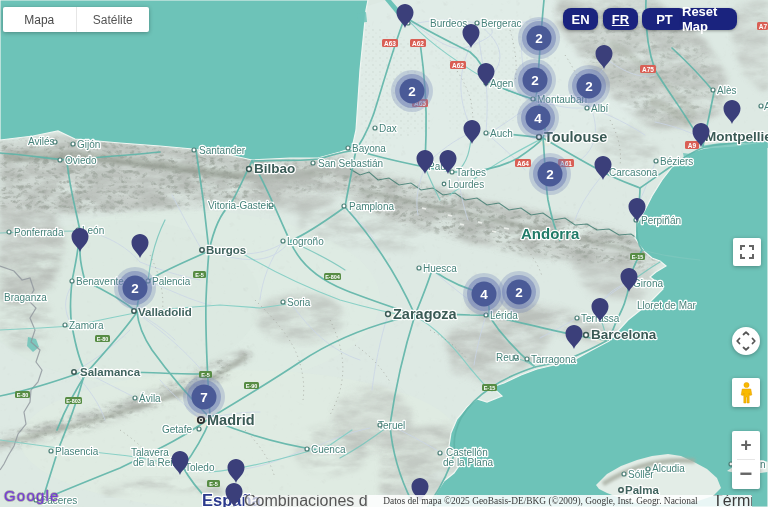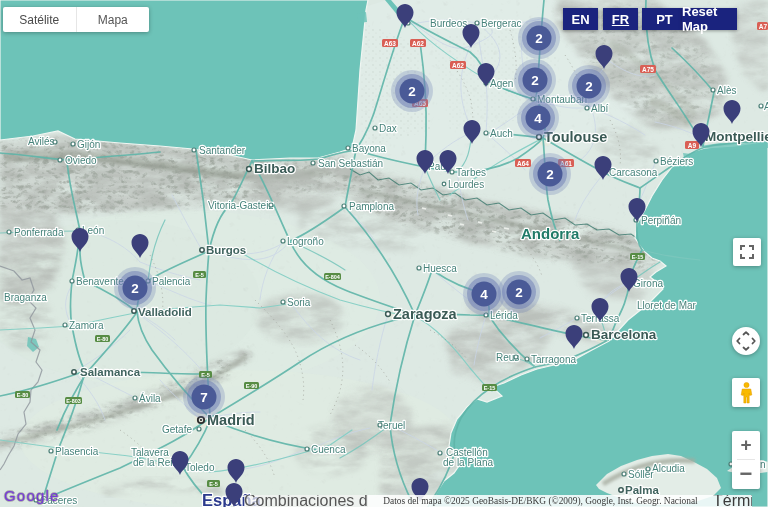--- a/index.html
+++ b/index.html
@@ -3,21 +3,21 @@
 <meta charset="utf-8">
 <title>Map</title>
 <style>
 html,body{margin:0;padding:0;background:#fff;}
 #map{position:relative;width:768px;height:507px;overflow:hidden;font-family:"Liberation Sans",sans-serif;background:#dde9e3;}
 #map svg.base{position:absolute;left:0;top:0;}
 .ctl{position:absolute;background:#fff;box-shadow:0 1px 4px rgba(0,0,0,.3);}
 #maptype{left:3px;top:7px;width:146px;height:25px;border-radius:2px;display:flex;}
 #maptype div{flex:1;display:flex;align-items:center;justify-content:center;font-size:12px;color:#555;}
 #maptype div:first-child{border-right:1px solid #e6e6e6;color:#4a4a4a;}
-.pill{position:absolute;top:8px;height:22px;background:#1a237e;border-radius:0;color:#fff;font-family:"Liberation Sans",sans-serif;font-weight:bold;font-size:13px;display:flex;align-items:center;justify-content:center;box-shadow:0 1px 3px rgba(0,0,0,.35);}
+.pill{position:absolute;top:8px;height:22px;background:#1a237e;border-radius:8px;color:#fff;font-family:"Liberation Sans",sans-serif;font-weight:bold;font-size:13px;display:flex;align-items:center;justify-content:center;box-shadow:0 1px 3px rgba(0,0,0,.35);}
 #fs{left:733px;top:238px;width:28px;height:28px;border-radius:2px;display:flex;align-items:center;justify-content:center;}
 #pan{left:732px;top:327px;width:28px;height:28px;border-radius:50%;display:flex;align-items:center;justify-content:center;}
 #peg{left:732px;top:378px;width:28px;height:29px;border-radius:2px;display:flex;align-items:center;justify-content:center;}
 #zoomc{left:732px;top:431px;width:28px;height:58px;border-radius:2px;}
 #zoomc .zb{height:28px;display:flex;align-items:center;justify-content:center;color:#666;font-size:19px;font-weight:bold;}
 #zoomc .sep{height:1px;background:#e6e6e6;margin:0 5px;}
 #glogo{position:absolute;left:4px;top:487px;color:#6d28d9;font-size:15px;font-weight:normal;letter-spacing:1.2px;text-shadow:-1px 0 0 rgba(130,130,130,.55),1px 0 0 rgba(130,130,130,.55),0 -1px 0 rgba(130,130,130,.55),0 1px 0 rgba(130,130,130,.55);opacity:.9;}
 .attr{position:absolute;top:495px;height:12px;font-size:16px;line-height:12px;color:#3a3a3a;white-space:nowrap;overflow:hidden;}
 #kbd{left:244px;width:124px;background:rgba(245,245,245,.7);color:#565656;padding:0;}
 #mdata{left:368px;width:345px;background:rgba(255,255,255,.85);text-align:center;font-size:9.4px;font-family:Liberation Serif, serif;}
@@ -549,22 +549,22 @@
  <use href="#clu" x="204" y="397"></use>
         <text x="204" y="401.8">7</text>
  <use href="#clu" x="484" y="294"></use>
         <text x="484" y="298.8">4</text>
  <use href="#clu" x="519" y="292"></use>
         <text x="519" y="296.8">2</text>
 </g>
 </svg>
 
 <div id="maptype" class="ctl">
+      <div>Mapa</div>
       <div>Satélite</div>
-      <div>Mapa</div>
     </div>
 <div class="pill" style="left:563px;width:35px;">EN</div>
 <div class="pill" style="left:603px;width:35px;text-decoration:underline;">FR</div>
 <div class="pill" style="left:642px;width:45px;">PT</div>
 <div class="pill" style="left:682px;width:55px;">Reset Map</div>
 <div id="fs" class="ctl">
       <svg width="14" height="14" viewBox="0 0 14 14">
         <path d="M1,5 L1,1 L5,1 M9,1 L13,1 L13,5 M13,9 L13,13 L9,13 M5,13 L1,13 L1,9" stroke="#666" stroke-width="2" fill="none"></path>
       </svg>
     </div>

